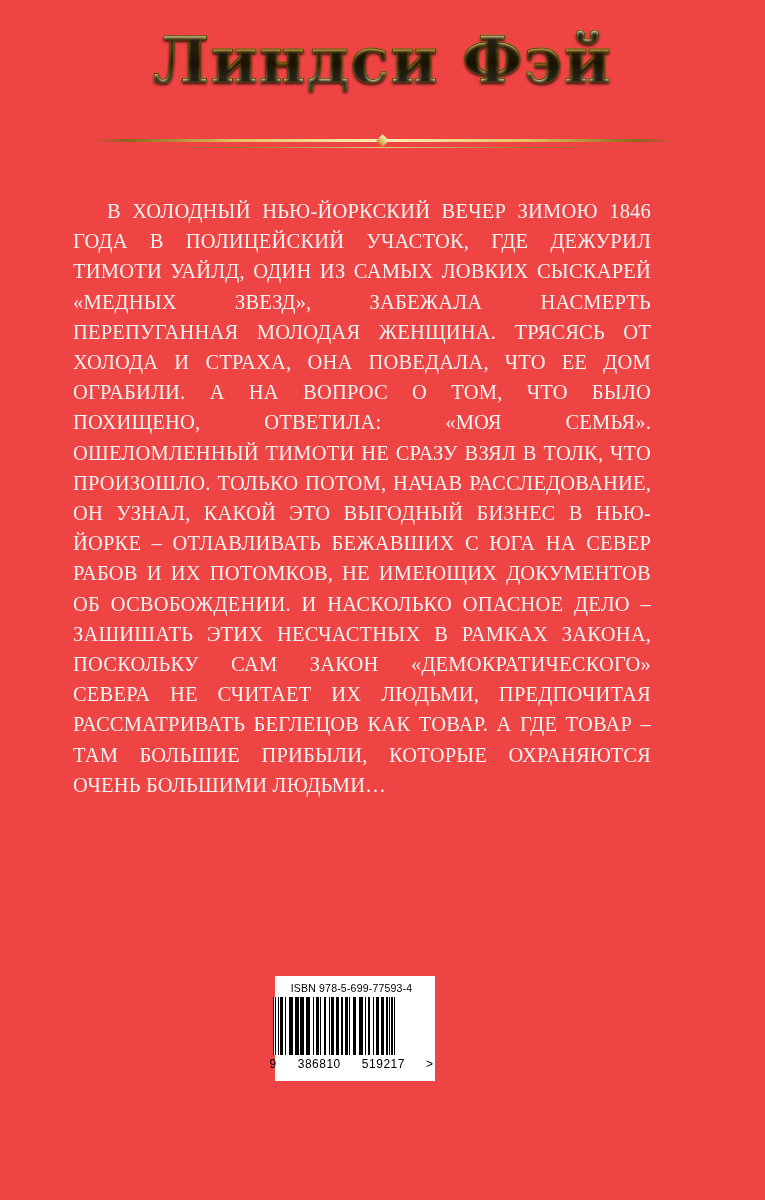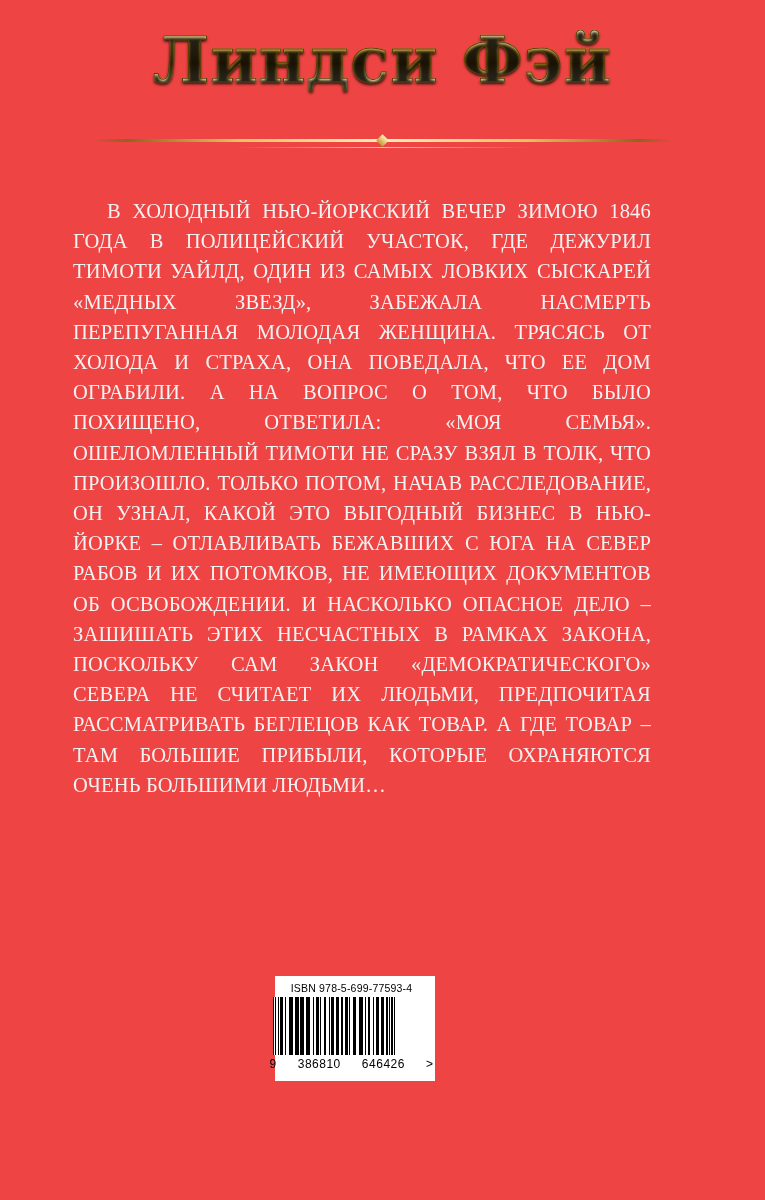--- a/index.html
+++ b/index.html
@@ -254,18 +254,18 @@
         <span style="width: 1.25px; background: rgb(0, 0, 0);"></span>
         <span style="width: 1.25px; background: rgb(255, 255, 255);"></span>
         <span style="width: 1.25px; background: rgb(0, 0, 0);"></span>
         <span style="width: 1.25px; background: rgb(255, 255, 255);"></span>
         <span style="width: 1.25px; background: rgb(0, 0, 0);"></span>
         <span style="width: 1.25px; background: rgb(255, 255, 255);"></span>
       </div>
     <div class="barcode-digits">
       <span>9</span>
       <span>386810</span>
-      <span>646426</span>
+      <span>519217</span>
       <span>&gt;</span>
     </div>
   </div>
 
 </div>
 
 </body></html>

